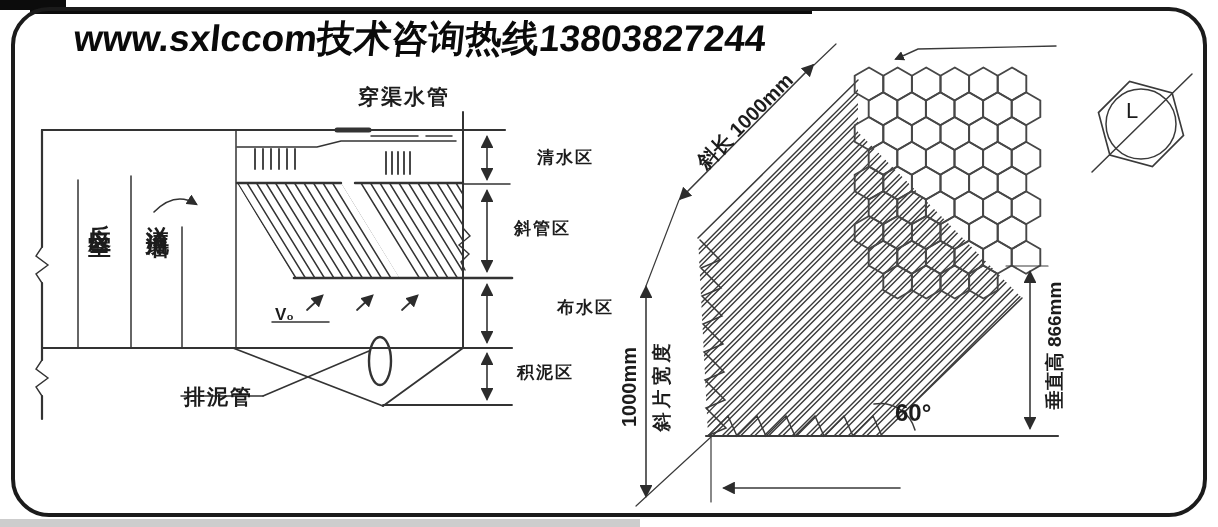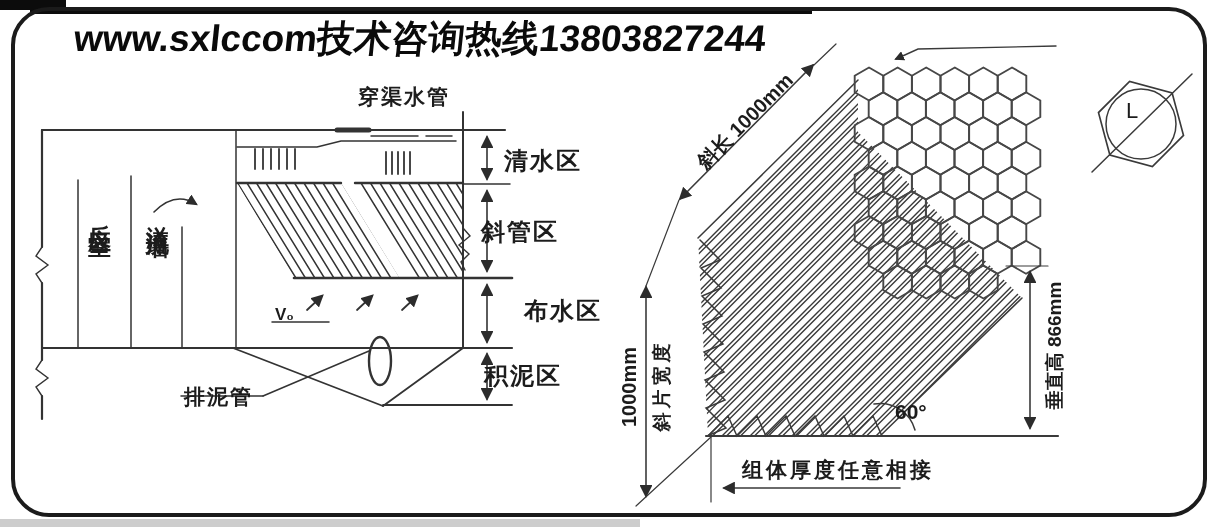--- a/index.html
+++ b/index.html
@@ -2,21 +2,21 @@
 <html><head>
 <meta charset="utf-8">
 <style>
   html,body{margin:0;padding:0;background:#ffffff;}
   #stage{position:relative;width:1218px;height:527px;background:#ffffff;overflow:hidden;
          font-family:"Liberation Sans","DejaVu Sans",sans-serif;color:#1a1a1a;}
   #linework{position:absolute;left:0;top:0;}
   .lbl{position:absolute;white-space:nowrap;color:#1c1c1c;line-height:1;}
   .headline{font-size:37px;font-weight:700;transform:skewX(-6deg);letter-spacing:0px;color:#0a0a0a;}
   .small{font-size:21px;font-weight:600;letter-spacing:2px;}
-  .zone{font-size:24px;font-weight:600;letter-spacing:2px;}
+  .zone{font-size:17px;font-weight:600;letter-spacing:2px;margin-left:33px;}
   .vtext{writing-mode:vertical-rl;text-orientation:upright;font-size:23px;font-weight:600;letter-spacing:4px;}
   .rot{text-align:center;transform-origin:center;}
   .dim{font-size:20px;font-weight:600;}
   .phi{font-size:23px;font-weight:700;letter-spacing:1px;}
   .note{font-size:21px;font-weight:700;letter-spacing:3px;}
   .v0{font-size:17px;font-weight:700;}
   .cellL{font-size:22px;font-weight:400;}
 </style>
 </head>
 <body>
@@ -306,16 +306,15 @@
 
   <div class="lbl zone" style="left:504px;top:149px;">清水区</div>
   <div class="lbl zone" style="left:481px;top:220px;">斜管区</div>
   <div class="lbl zone" style="left:524px;top:299px;">布水区</div>
   <div class="lbl zone" style="left:484px;top:364px;">积泥区</div>
 
   <div class="lbl dim rot" style="left:660px;top:111px;width:170px;transform:rotate(-45deg);">斜长 1000mm</div>
   <div class="lbl dim rot" style="left:579px;top:377px;width:100px;transform:rotate(-90deg);">1000mm</div>
   <div class="lbl dim rot" style="left:601px;top:376px;width:120px;letter-spacing:4px;font-size:19px;transform:rotate(-90deg);">斜片宽度</div>
   <div class="lbl dim rot" style="left:979px;top:336px;width:150px;font-size:19px;transform:rotate(-90deg);">垂直高 866mm</div>
-  <div class="lbl dim" style="left:895px;top:401px;font-size:21px;">60°</div>
-  <div class="lbl note" style="left:742px;top:459px;">组体厚度任意相接</div>
+  <div class="lbl dim" style="left:895px;top:401px;font-size:24px;">60°</div>
   <div class="lbl cellL" style="left:1126px;top:100px;">L</div>
 </div>
 
 </body></html>

